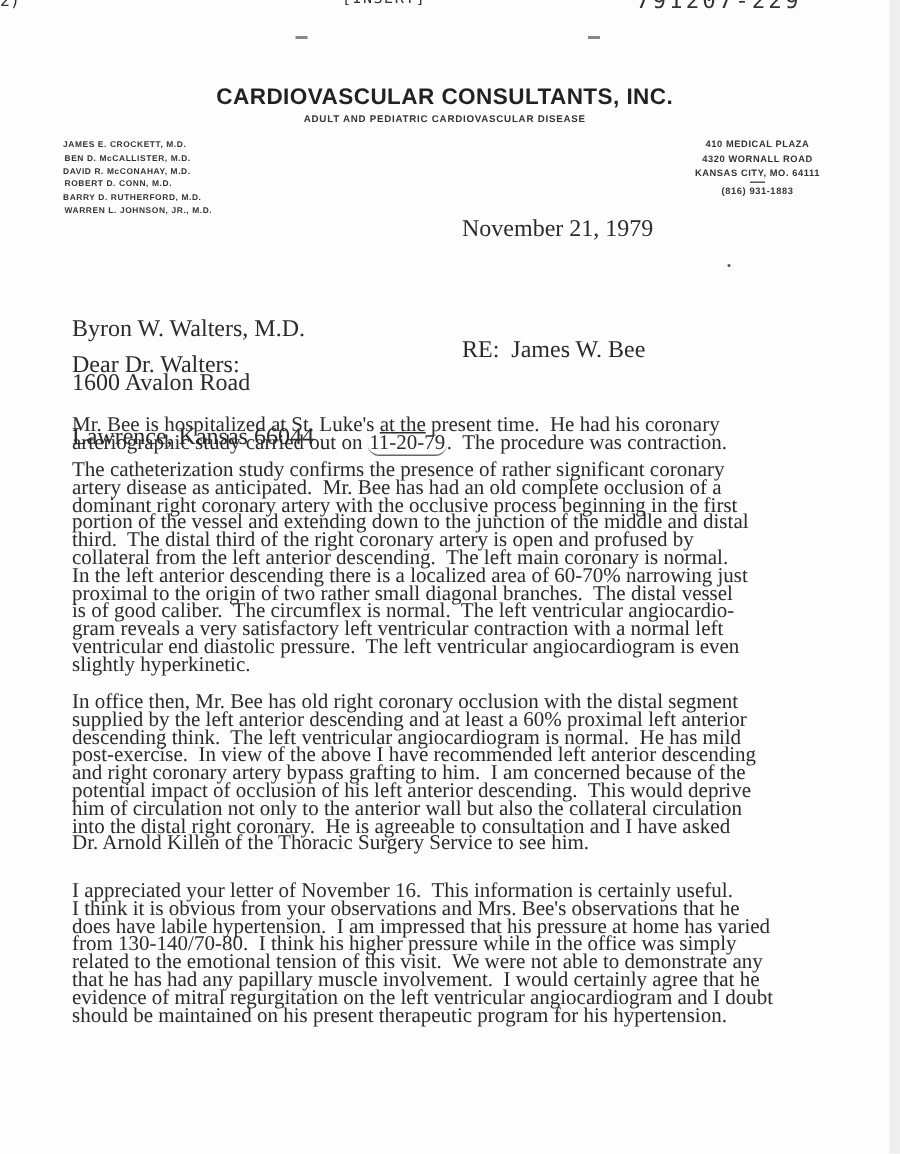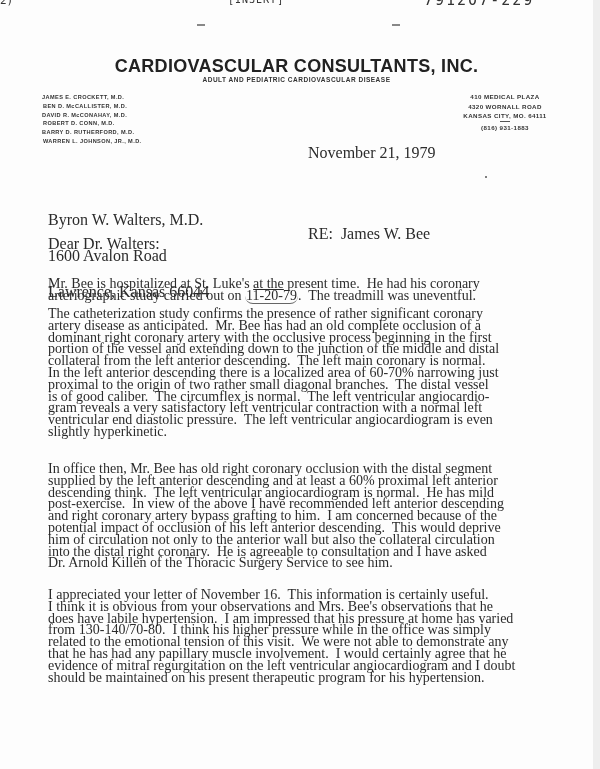--- a/index.html
+++ b/index.html
@@ -9,21 +9,21 @@
     color: #2a2a2a;
   }
   .page { position: absolute; left: 0; top: 0; width: 593px; height: 769px; background: #fdfdfd; }
   .edge { position: absolute; left: 593px; top: 0; width: 7px; height: 769px; background: #eeeeee; }
   .stamp { position: absolute; font-family: "DejaVu Sans Mono", monospace; color: #333; }
   .stamp-left { left: 0; top: -6px; font-size: 11px; }
   .stamp-insert { left: 228px; top: -6px; font-size: 10px; letter-spacing: 1px; }
   .stamp-num { left: 424px; top: -9px; font-size: 15px; letter-spacing: 2px; }
   .dash { position: absolute; height: 2px; width: 8px; background: #888; }
   .lh-title { position: absolute; left: 0; width: 593px; top: 56px; text-align: center;
-    font-family: "Liberation Sans", sans-serif; font-weight: bold; font-size: 18px; letter-spacing: 0.3px; color: #222; }
+    font-family: "Liberation Sans", sans-serif; font-weight: bold; font-size: 15px; letter-spacing: 0.3px; color: #222; }
   .lh-sub { position: absolute; left: 0; width: 593px; top: 76px; text-align: center;
     font-family: "Liberation Sans", sans-serif; font-weight: bold; font-size: 6.5px; letter-spacing: 0.5px; color: #333; }
   .doctors { position: absolute; left: 42px; top: 93px; font-family: "Liberation Sans", sans-serif;
     font-weight: bold; font-size: 5.6px; line-height: 8.8px; letter-spacing: 0.4px; color: #333; }
   .doctors div { white-space: nowrap; }
   .doctors div:nth-child(even) { padding-left: 1px; }
   .address { position: absolute; left: 455px; top: 92px; width: 100px; text-align: center;
     font-family: "Liberation Sans", sans-serif; font-weight: bold; font-size: 6.2px; line-height: 9.6px; letter-spacing: 0.4px; color: #333; }
   .address .phone { margin-top: 1px; }
   .addr-rule { display:block; width: 10px; height: 1px; background:#555; margin: 0 auto; }
@@ -82,28 +82,29 @@
     <div>Byron W. Walters, M.D.</div>
     <div>1600 Avalon Road</div>
     <div>Lawrence, Kansas 66044</div>
   </div>
 
   <div class="tw re">RE:  James W. Bee</div>
   <div class="tw salutation">Dear Dr. Walters:</div>
 
   <div class="para p1">
     <div><span>Mr. Bee is hospitalized at St. Luke's </span><span class="underlined">at the</span><span> present time.  He had his coronary</span></div>
-    <div><span>arteriographic study carried out on </span><span class="circled">11-20-79</span><span>.  The treadmill was uneventful.</span></div>
+    <div><span>arteriographic study carried out on </span><span class="circled">11-20-79</span><span>.  The procedure was contraction.</span></div>
   </div>
 
   <div class="para p2">
     <div>The catheterization study confirms the presence of rather significant coronary</div>
     <div>artery disease as anticipated.  Mr. Bee has had an old complete occlusion of a</div>
     <div>dominant right coronary artery with the occlusive process beginning in the first</div>
     <div>portion of the vessel and extending down to the junction of the middle and distal</div>
+    <div>third.  The distal third of the right coronary artery is open and profused by</div>
     <div>collateral from the left anterior descending.  The left main coronary is normal.</div>
     <div>In the left anterior descending there is a localized area of 60-70% narrowing just</div>
     <div>proximal to the origin of two rather small diagonal branches.  The distal vessel</div>
     <div>is of good caliber.  The circumflex is normal.  The left ventricular angiocardio-</div>
     <div>gram reveals a very satisfactory left ventricular contraction with a normal left</div>
     <div>ventricular end diastolic pressure.  The left ventricular angiocardiogram is even</div>
     <div>slightly hyperkinetic.</div>
   </div>
 
   <div class="para p3">

